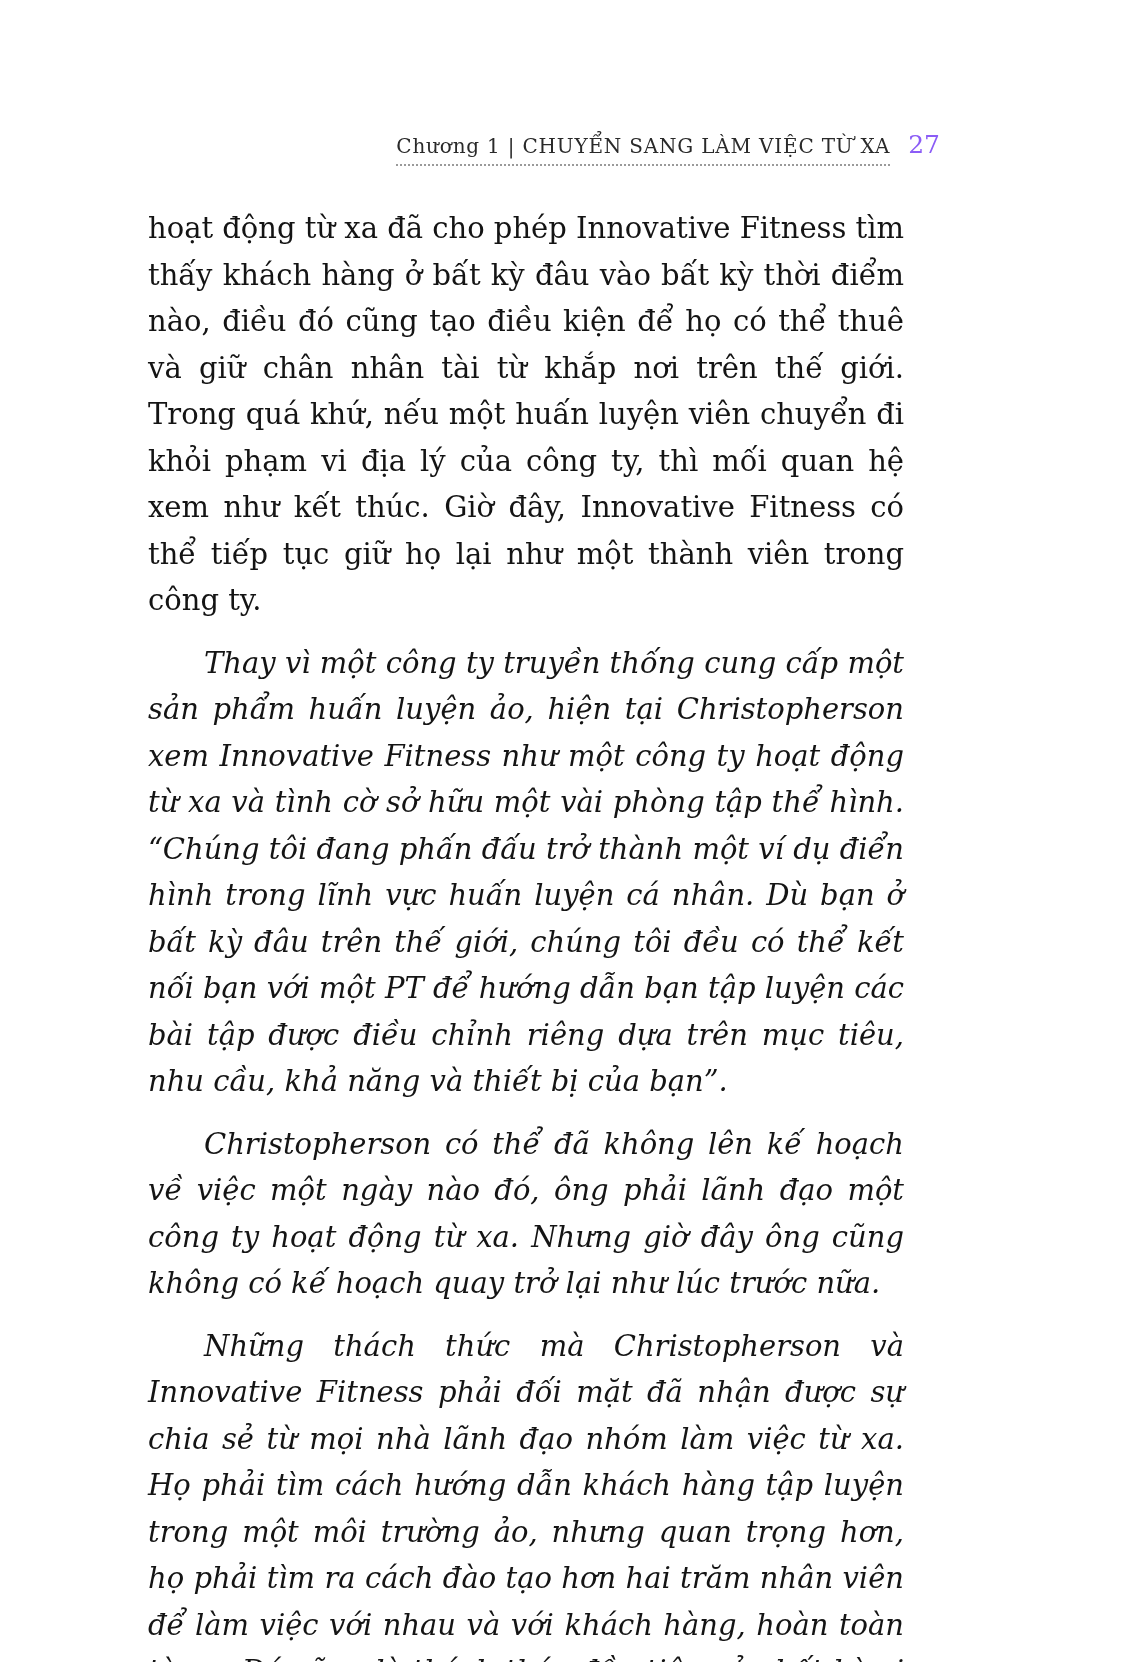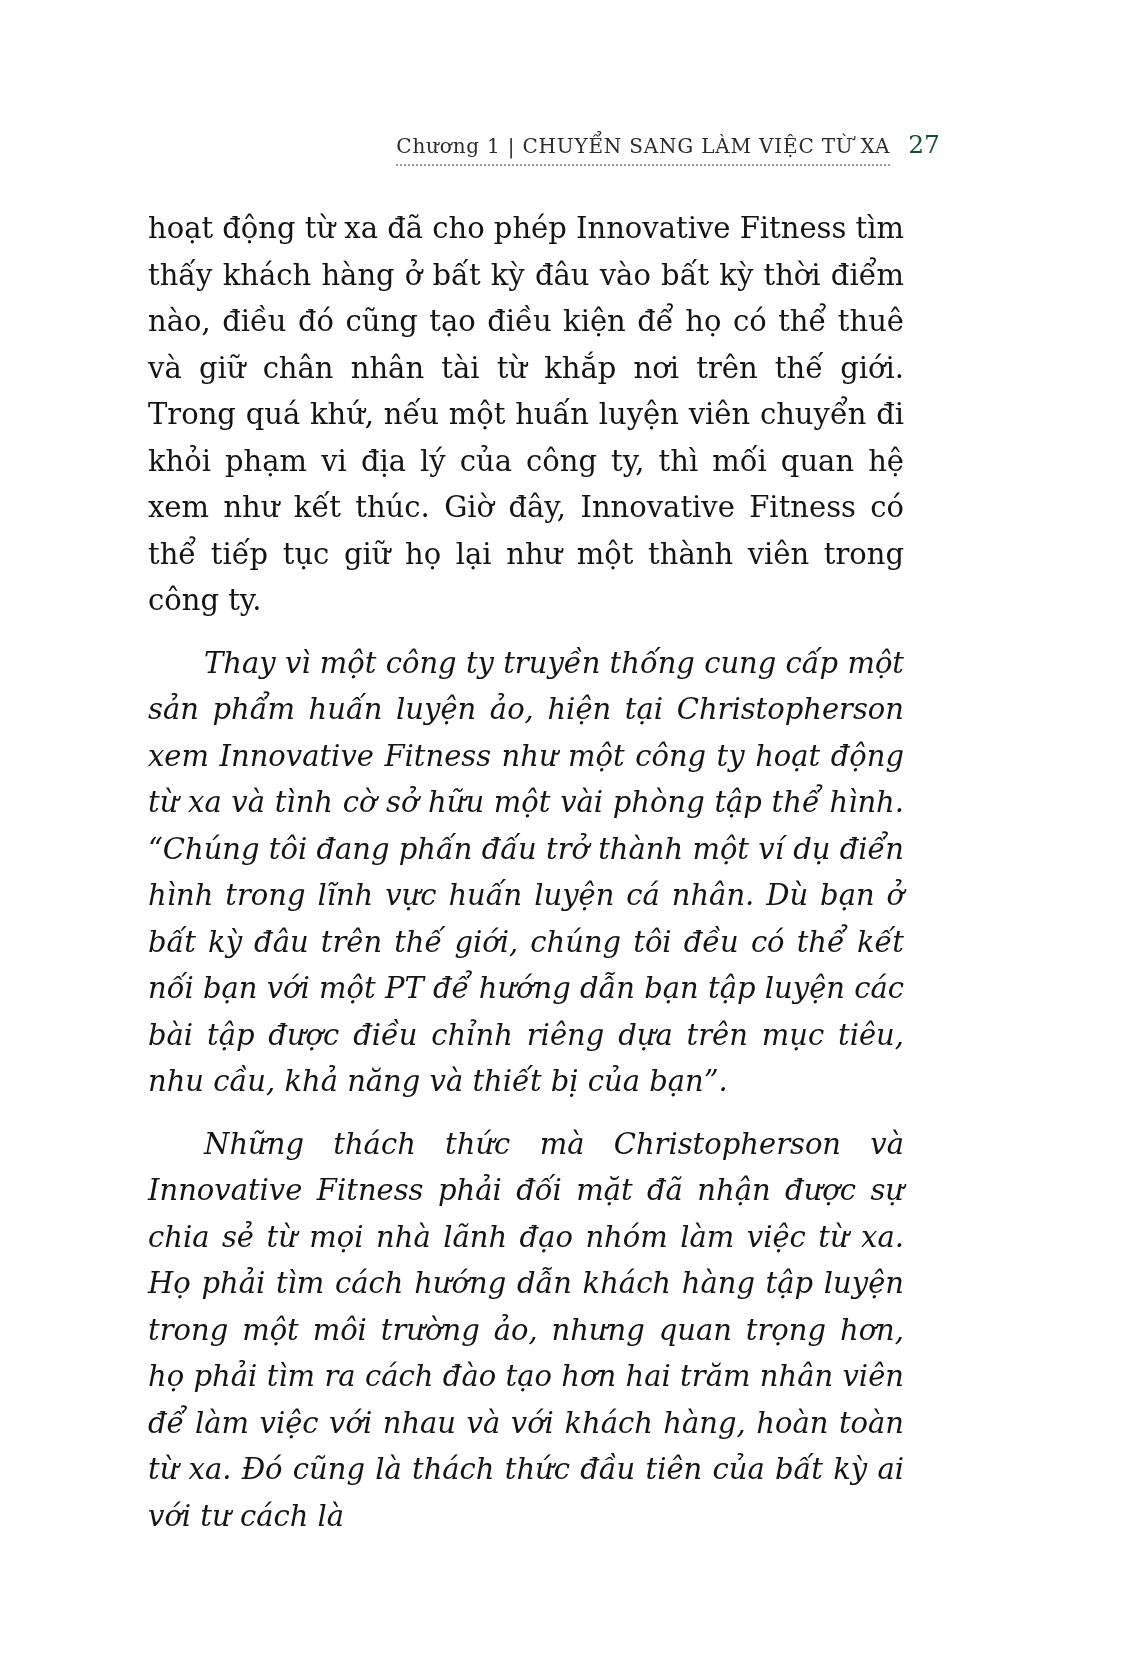--- a/index.html
+++ b/index.html
@@ -32,21 +32,21 @@
     font-family: "DejaVu Serif", "Liberation Serif", serif;
     font-size: 20px;
     letter-spacing: 0.8px;
     color: #2a2a2a;
     padding-bottom: 6px;
     border-bottom: 2px dotted #9a9a9a;
     white-space: nowrap;
   }
   .page-number {
     font-size: 25px;
-    color: #14532d;
+    color: #8b5cf6;
   }
   .body-text {
     position: absolute;
     top: 205px;
     left: 148px;
     width: 756px;
     font-size: 29px;
     line-height: 46.5px;
     text-align: justify;
     text-justify: inter-word;
@@ -66,16 +66,17 @@
 <div class="page">
 
   <div class="running-header">
     <span class="chapter-label">Chương 1 | CHUYỂN SANG LÀM VIỆC TỪ XA</span>
     <span class="page-number">27</span>
   </div>
 
   <div class="body-text">
     <p>hoạt động từ xa đã cho phép Innovative Fitness tìm thấy khách hàng ở bất kỳ đâu vào bất kỳ thời điểm nào, điều đó cũng tạo điều kiện để họ có thể thuê và giữ chân nhân tài từ khắp nơi trên thế giới. Trong quá khứ, nếu một huấn luyện viên chuyển đi khỏi phạm vi địa lý của công ty, thì mối quan hệ xem như kết thúc. Giờ đây, Innovative Fitness có thể tiếp tục giữ họ lại như một thành viên trong công ty.</p>
     <p class="indent">Thay vì một công ty truyền thống cung cấp một sản phẩm huấn luyện ảo, hiện tại Christopherson xem Innovative Fitness như một công ty hoạt động từ xa và tình cờ sở hữu một vài phòng tập thể hình. “Chúng tôi đang phấn đấu trở thành một ví dụ điển hình trong lĩnh vực huấn luyện cá nhân. Dù bạn ở bất kỳ đâu trên thế giới, chúng tôi đều có thể kết nối bạn với một PT để hướng dẫn bạn tập luyện các bài tập được điều chỉnh riêng dựa trên mục tiêu, nhu cầu, khả năng và thiết bị của bạn”.</p>
+    <p class="indent">Christopherson có thể đã không lên kế hoạch về việc một ngày nào đó, ông phải lãnh đạo một công ty hoạt động từ xa. Nhưng giờ đây ông cũng không có kế hoạch quay trở lại như lúc trước nữa.</p>
     <p class="indent">Những thách thức mà Christopherson và Innovative Fitness phải đối mặt đã nhận được sự chia sẻ từ mọi nhà lãnh đạo nhóm làm việc từ xa. Họ phải tìm cách hướng dẫn khách hàng tập luyện trong một môi trường ảo, nhưng quan trọng hơn, họ phải tìm ra cách đào tạo hơn hai trăm nhân viên để làm việc với nhau và với khách hàng, hoàn toàn từ xa. Đó cũng là thách thức đầu tiên của bất kỳ ai với tư cách là</p>
   </div>
 
 </div>
 
 </body></html>

